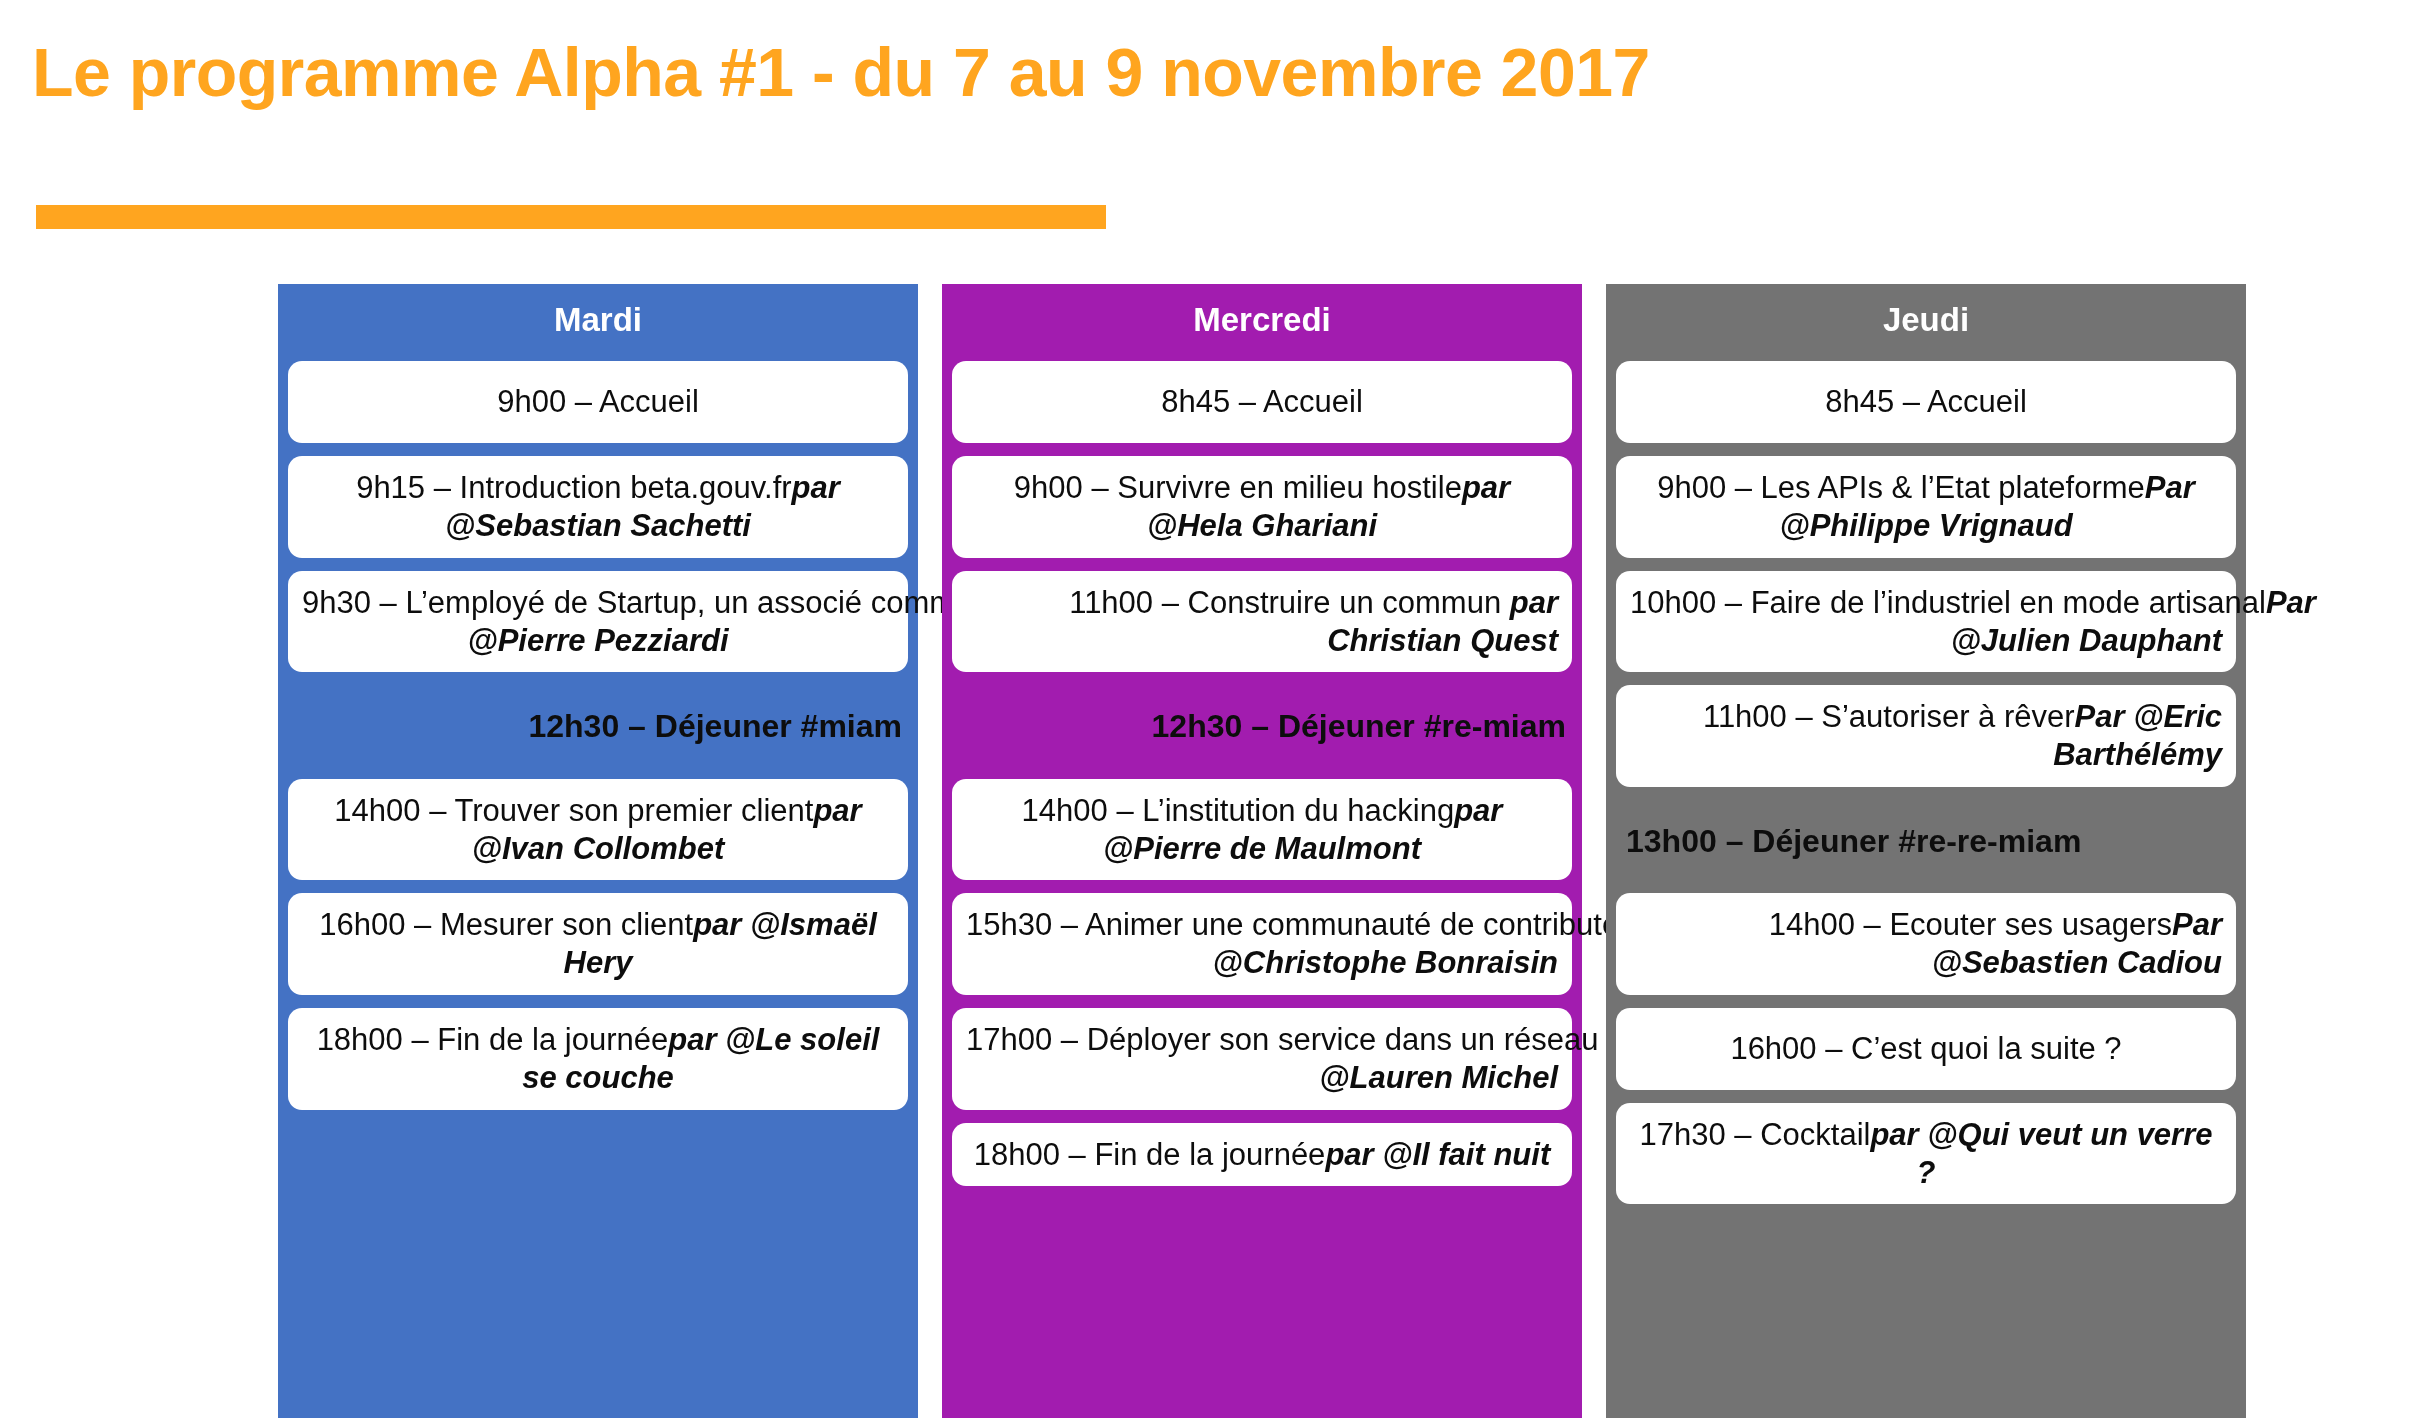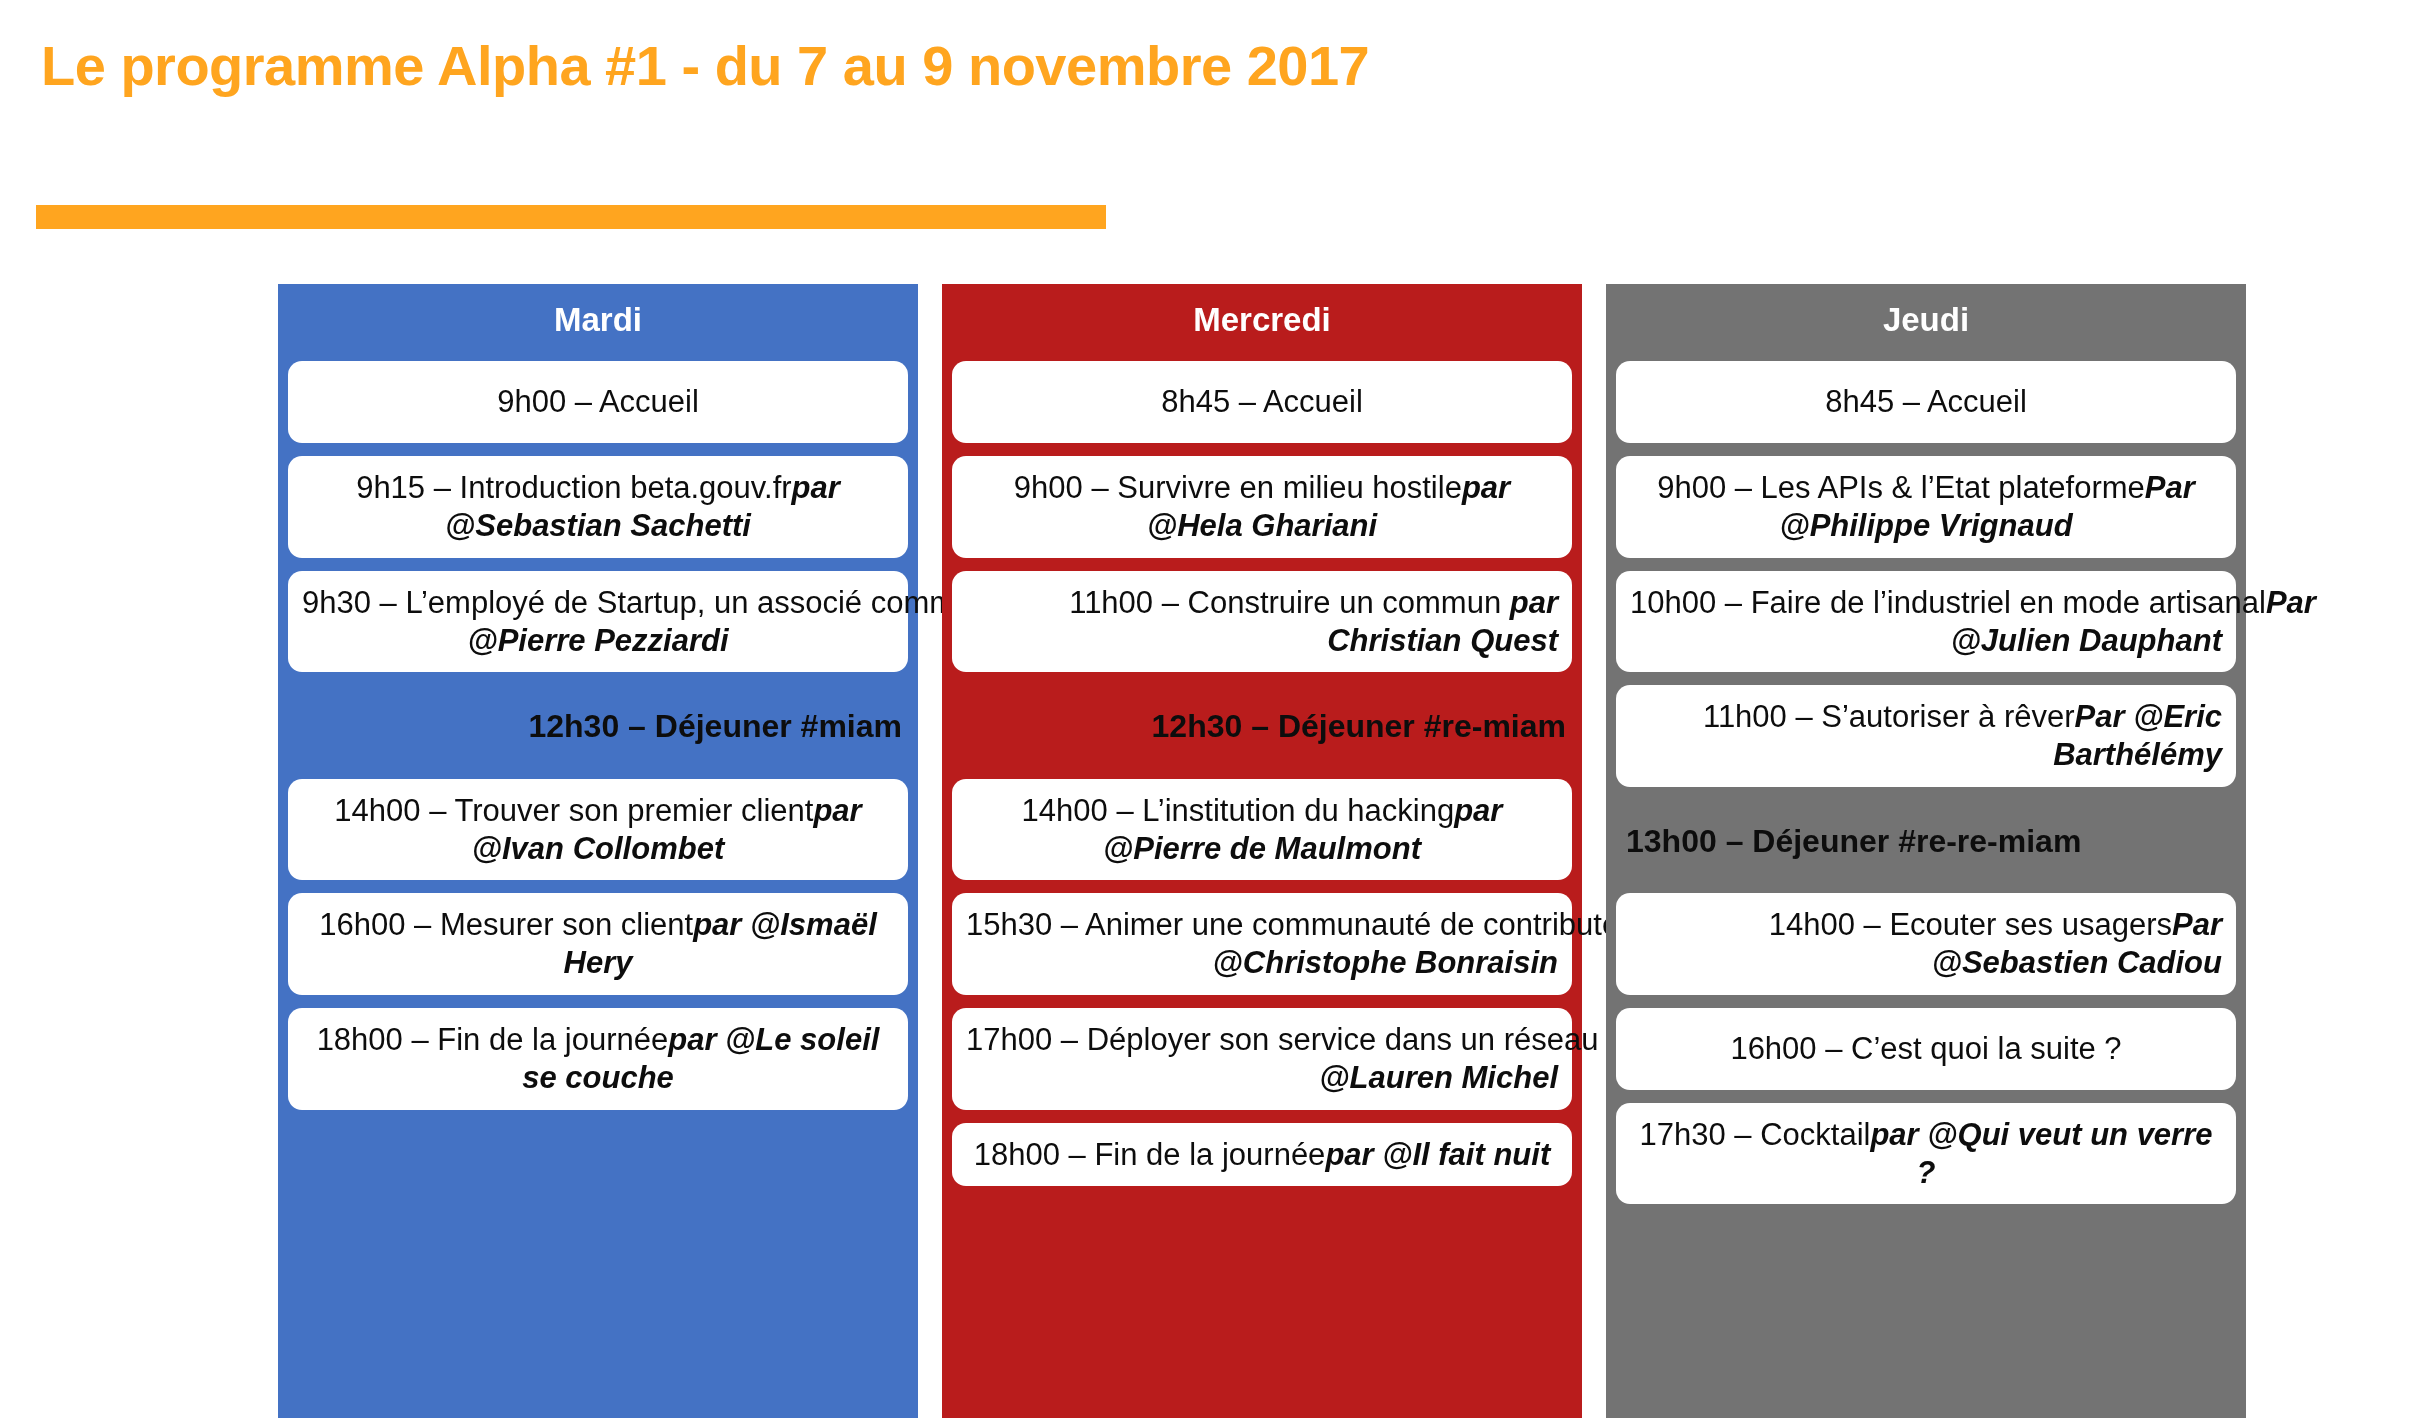--- a/index.html
+++ b/index.html
@@ -15,24 +15,24 @@
   .slide {
     position: relative;
     width: 2428px;
     height: 1418px;
     background: #ffffff;
   }
 
   
   .title {
     position: absolute;
-    left: 41px;
+    left: 32px;
     top: 38px;
     width: 2200px;
-    font-size: 56px;
+    font-size: 68px;
     font-weight: bold;
     letter-spacing: -0.5px;
     color: #FFA51F;
     white-space: nowrap;
     line-height: 1.0;
   }
 
   .title-rule {
     position: absolute;
     left: 36px;
@@ -57,21 +57,21 @@
   .column {
     width: 640px;
     min-height: 1134px;
     padding: 10px 10px 0 10px;
     display: flex;
     flex-direction: column;
     gap: 13px;
   }
 
   .col-mardi    { background: #4472C4; }
-  .col-mercredi { background: #b91c1c; }
+  .col-mercredi { background: #a21caf; }
   .col-jeudi    { background: #737373; }
 
   .column-header {
     color: #ffffff;
     font-size: 33px;
     font-weight: bold;
     text-align: center;
     padding: 8px 0 10px 0;
     line-height: 1.1;
   }

